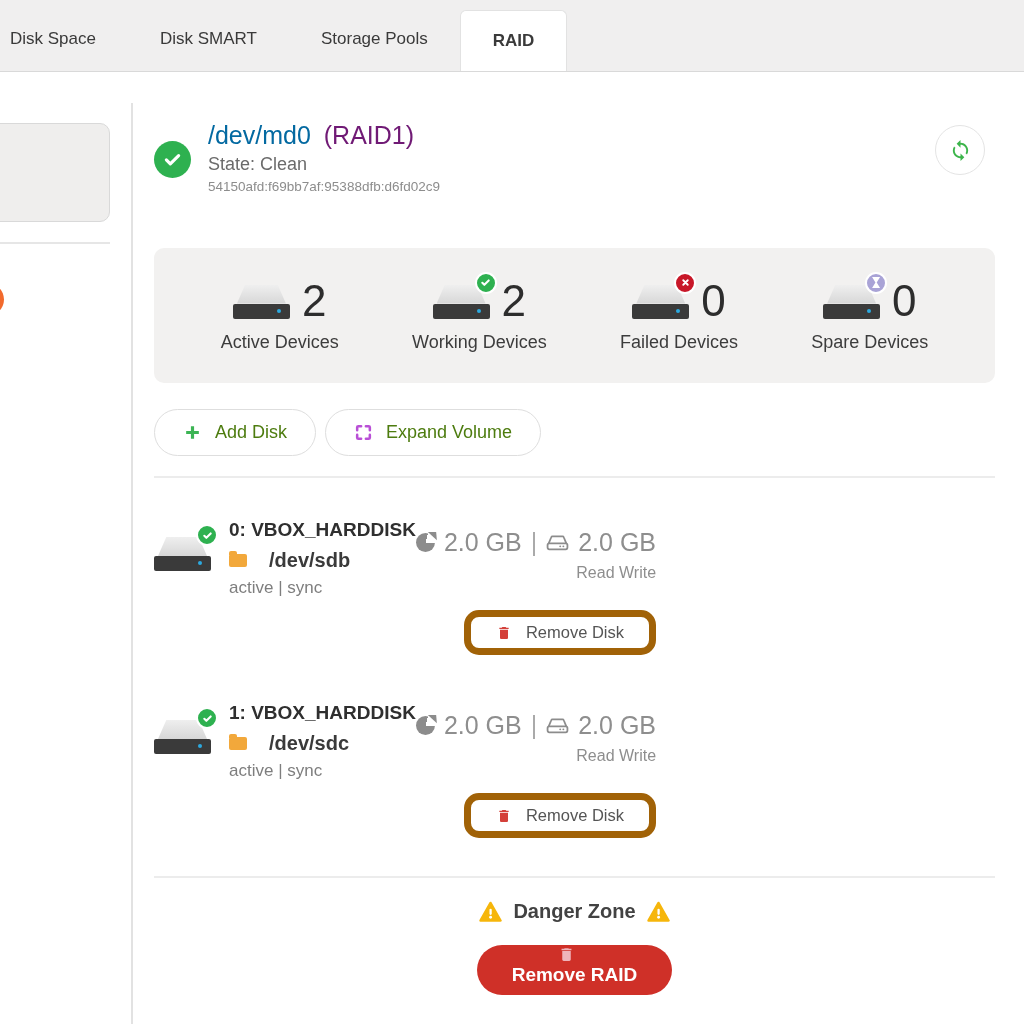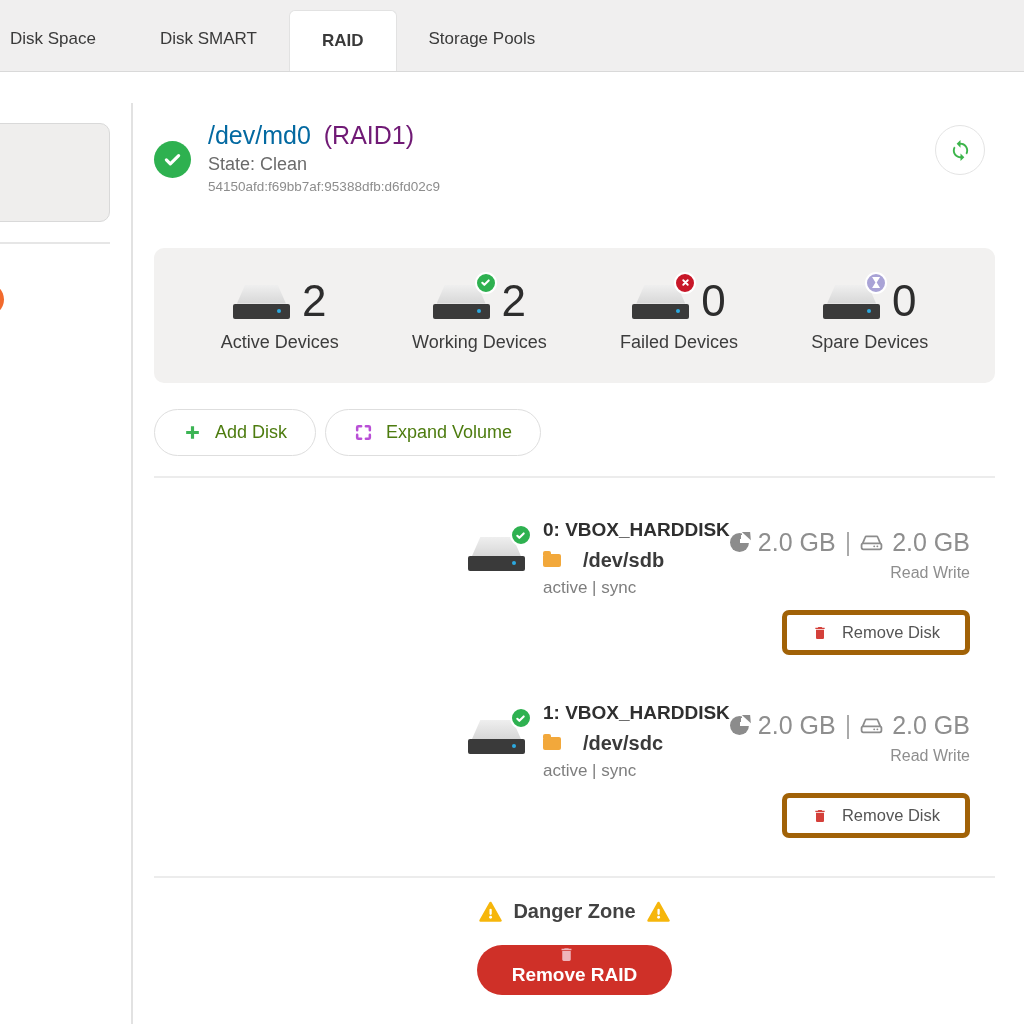--- a/index.html
+++ b/index.html
@@ -70,36 +70,36 @@
 
   
   .actions { margin-top: 26px; display: flex; gap: 9px; }
   .pill-btn { height: 47px; border-radius: 24px; border: 1px solid #dedede; background: #fff;
     display: flex; align-items: center; padding: 0 28px; font-size: 18px; color: #4d7c0f; cursor: pointer; }
   .pill-btn .ic { margin-right: 13px; display: flex; }
 
   .h-divider { margin-top: 20px; height: 2px; background: #ececec; }
 
   
-  .disk-entry { display: flex; justify-content: flex-end; padding-right: 25px; }
+  .disk-entry { display: flex; justify-content: flex-start; padding-right: 25px; }
   .disk-entry.one { margin-top: 40px; }
   .disk-entry.two { margin-top: 46px; }
   .de-left { display: flex; }
   .de-left .hd { margin-top: 16px; }
   .de-text { margin-left: 18px; }
   .de-title { font-size: 19px; font-weight: 700; color: #2f2f2f; line-height: 24px; }
   .de-path { display: flex; align-items: center; margin-top: 7px; }
   .de-path .p { font-size: 20px; font-weight: 700; color: #3a3a3a; margin-left: 22px; }
   .de-status { font-size: 17px; color: #7e7e7e; margin-top: 6px; }
   .de-right { display: flex; flex-direction: column; align-items: flex-end; margin-top: 10px; }
   .usage-row { display: flex; align-items: center; font-size: 25px; color: #8e8e8e; }
   .usage-row .sep { margin: 0 9px; color: #aaa; }
   .usage-row .ic { margin-right: 9px; display: flex; }
   .mode { font-size: 16px; color: #8e8e8e; margin-top: 7px; }
-  .remove-btn { margin-top: 28px; height: 45px; border-radius: 7px; border: 5px solid #a16207;
+  .remove-btn { margin-top: 28px; height: 45px; border-radius: 15px; border: 7px solid #a16207;
     background: #fff; display: flex; align-items: center; padding: 0 25px;
     font-size: 16.5px; color: #555; cursor: pointer; }
   .remove-btn .ic { margin-right: 14px; display: flex; }
 
   
   .pie { position: relative; width: 19px; height: 19px; border-radius: 50%;
     background: conic-gradient(from 15deg, transparent 0 75deg, #8c8c8c 75deg 360deg); }
   .pie::after { content: ''; position: absolute; top: -1px; right: -2px; width: 9px; height: 9px;
     background: #8c8c8c; clip-path: polygon(0 0, 100% 92%, 92% 0); }
 
@@ -117,22 +117,22 @@
     display: flex; align-items: center; padding: 0 35px; cursor: pointer;
     font-family: "Liberation Sans", sans-serif; flex-direction: column; }
   .raid-remove-btn .ic { margin-right: 16px; display: flex; }
 </style>
 </head>
 <body>
 
 <div class="tabbar">
   <div class="tab first">Disk Space</div>
   <div class="tab">Disk SMART</div>
+  <div class="tab">Storage Pools</div>
   <div class="tab active">RAID</div>
-  <div class="tab">Storage Pools</div>
 </div>
 
 <div class="side-card"></div>
 <div class="side-divider"></div>
 <div class="side-orange"></div>
 <div class="v-divider"></div>
 
 <div class="main">
 
   <div class="raid-header">

